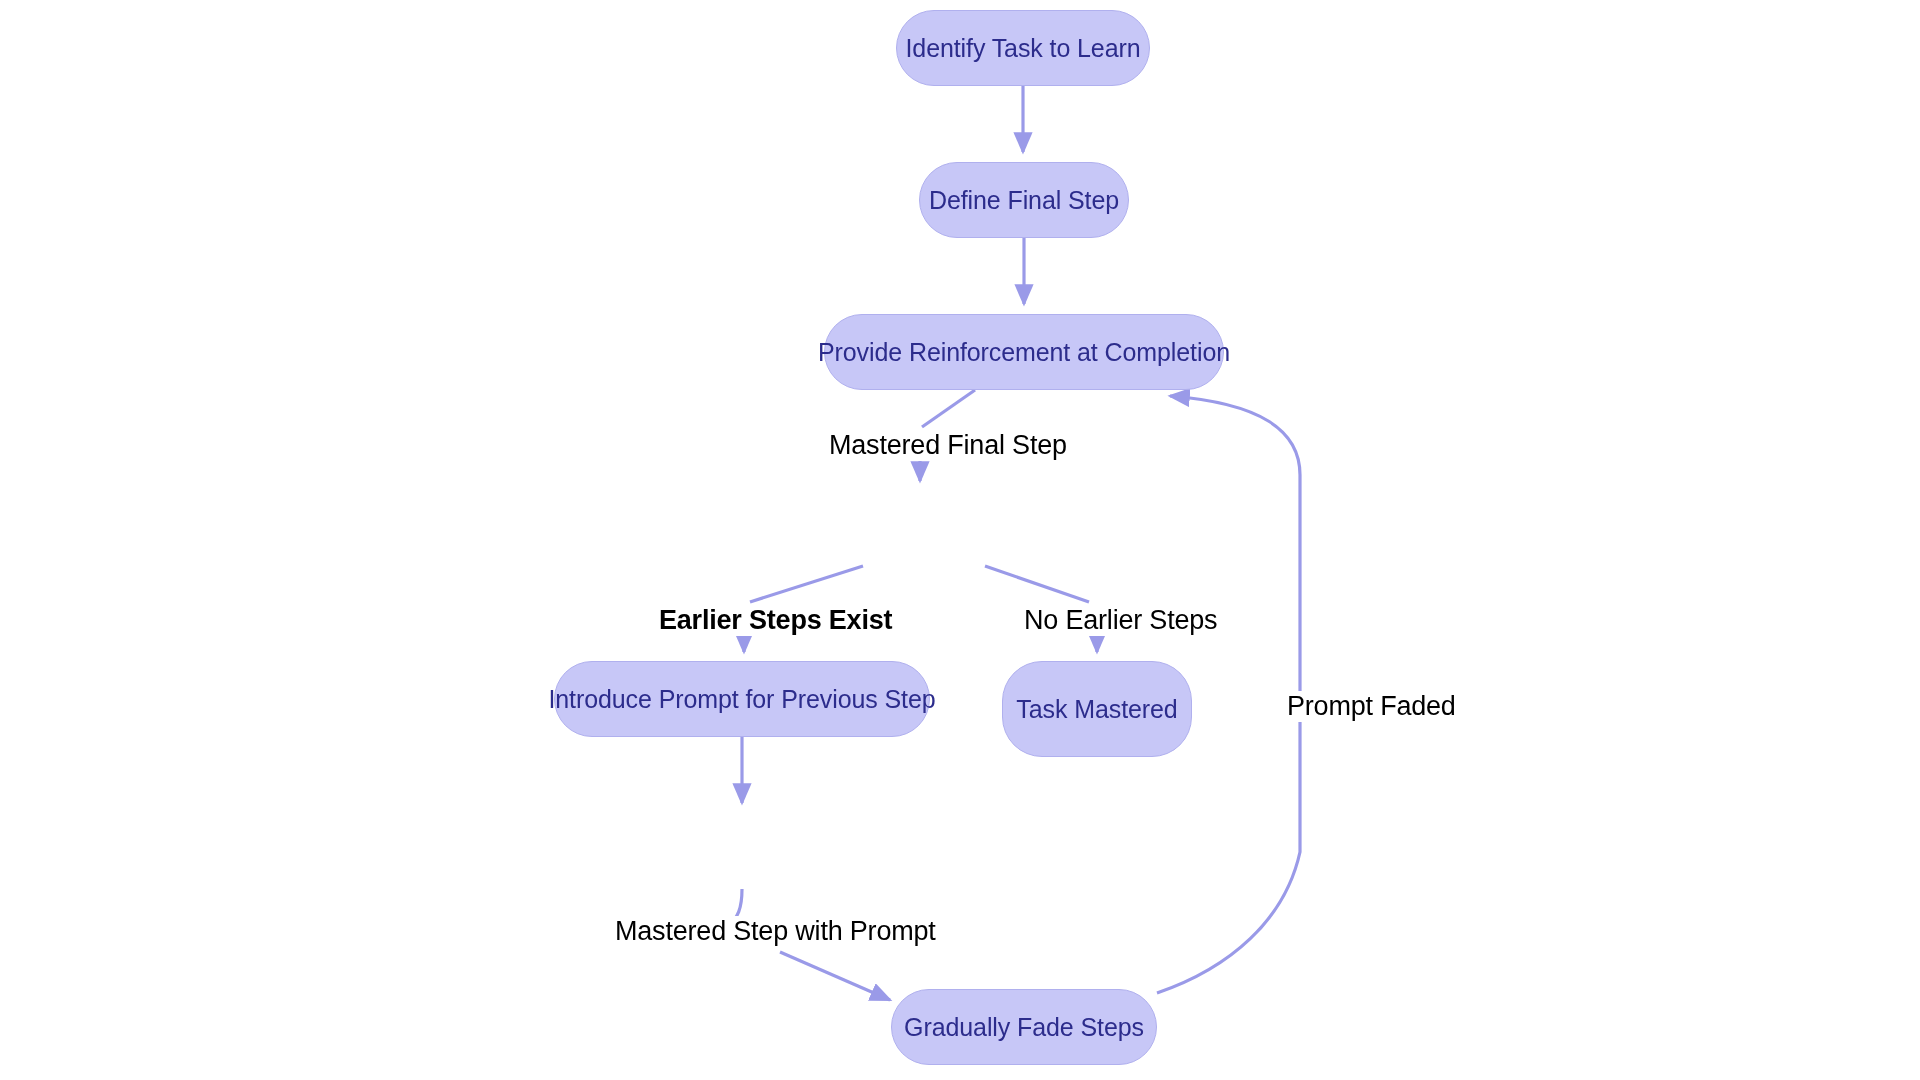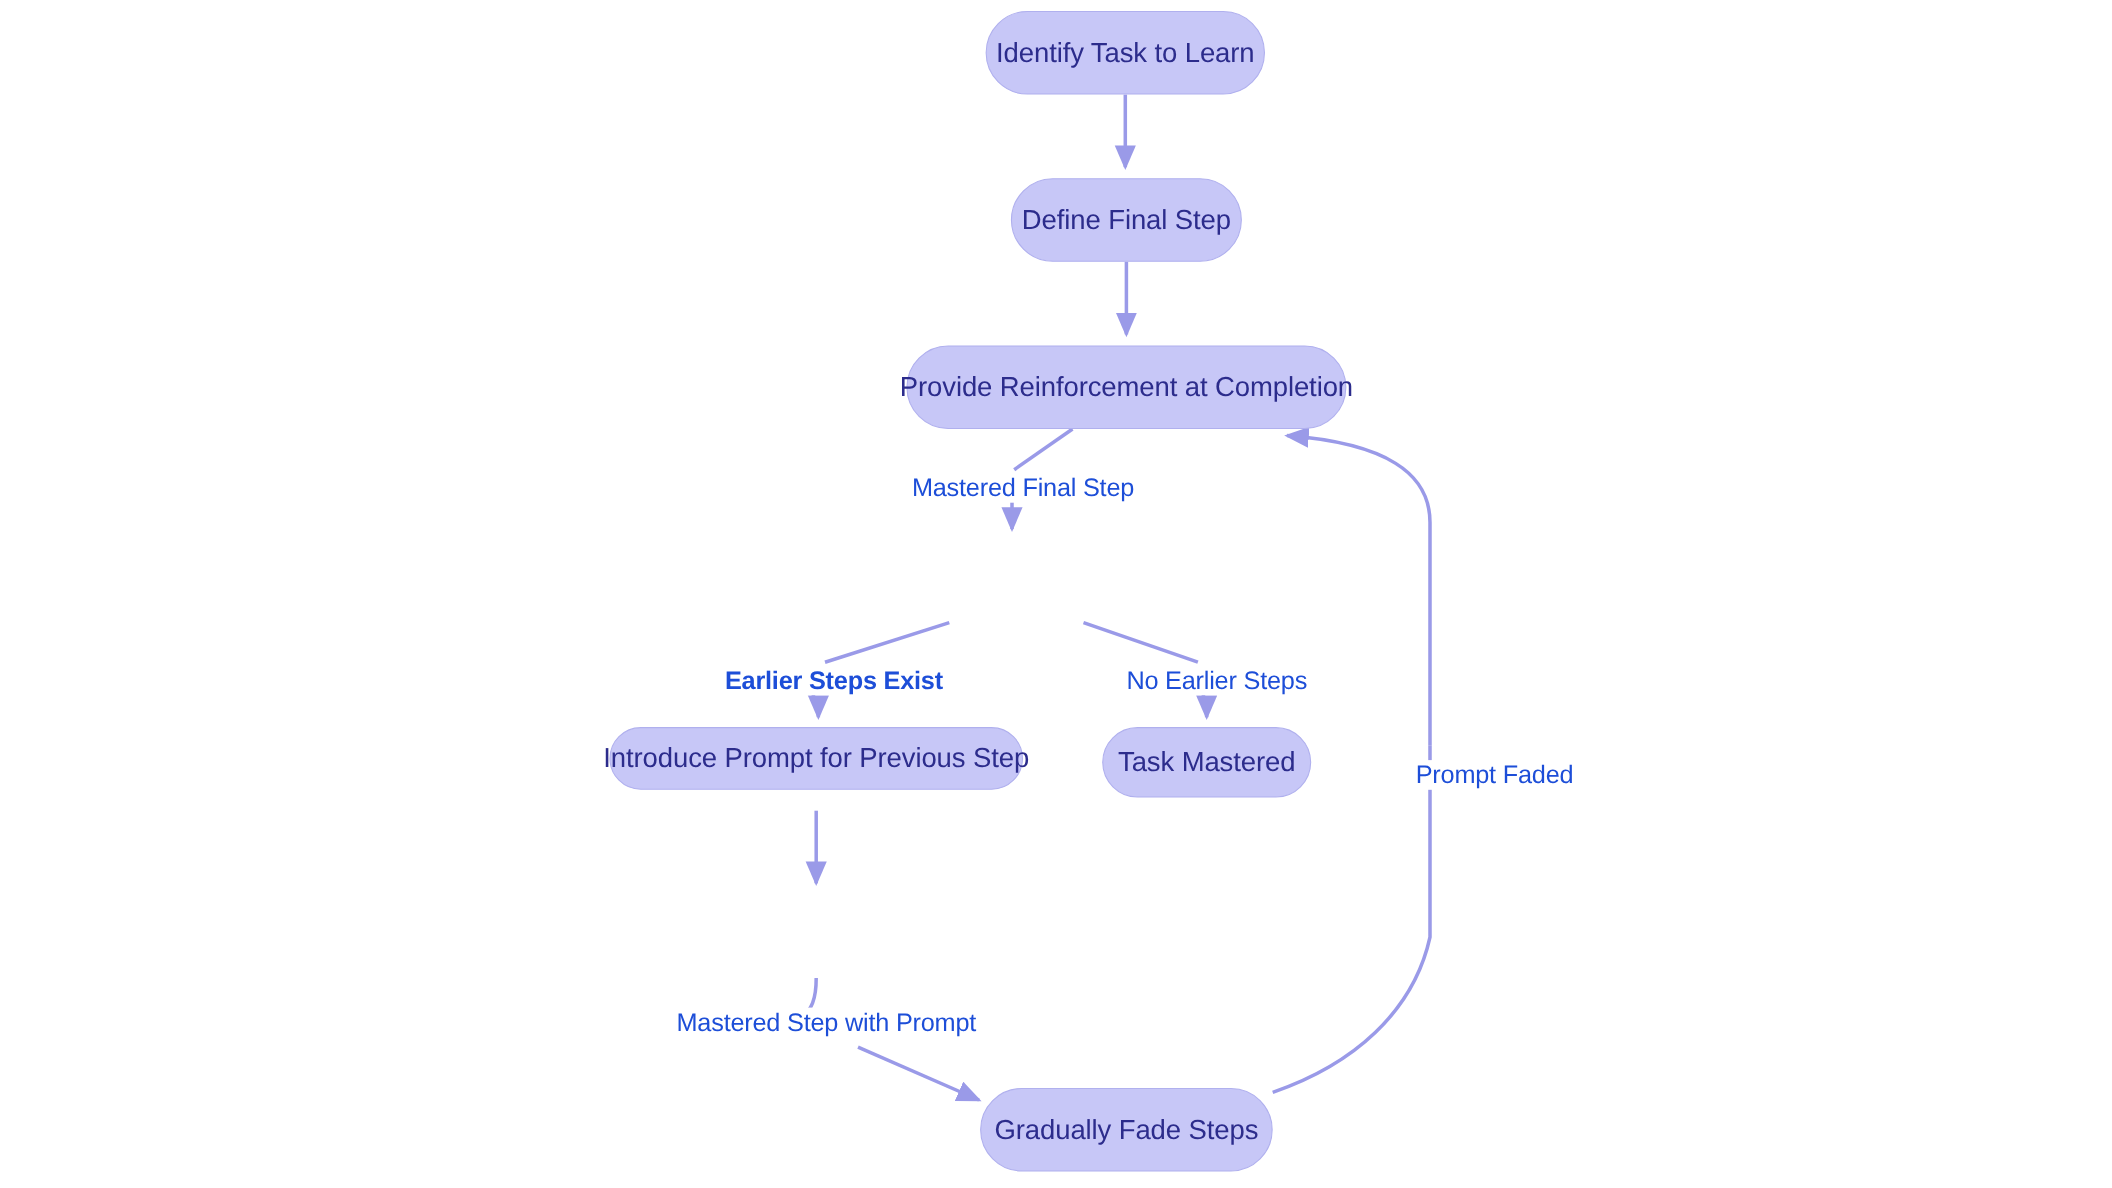--- a/index.html
+++ b/index.html
@@ -41,22 +41,22 @@
     font-size: 25px;
     letter-spacing: -0.1px;
     white-space: nowrap;
     z-index: 2;
   }
   .node-label {
     pointer-events: none;
   }
   .edge-label {
     position: absolute;
-    color: #1d4ed8;
-    font-size: 23px;
+    color: #000000;
+    font-size: 27px;
     letter-spacing: -0.2px;
     white-space: nowrap;
     background: #ffffff;
     padding: 0 2px;
     z-index: 3;
   }
 </style>
 </head>
 <body>
 
@@ -100,25 +100,25 @@
 
   <div class="node" style="left:919px; top:162px; width:210px; height:76px;">
     <span class="node-label">Define Final Step</span>
   </div>
 
   <div class="node" style="left:824px; top:314px; width:400px; height:76px;">
     <span class="node-label">Provide Reinforcement at Completion</span>
   </div>
 
 
-  <div class="node" style="left:554px; top:661px; width:376px; height:57px;justify-content:center;">
+  <div class="node" style="left:554px; top:661px; width:376px; height:76px;justify-content:center;">
     <span class="node-label">Introduce Prompt for Previous Step</span>
   </div>
 
-  <div class="node" style="left:1002px; top:661px; width:190px; height:64px;">
+  <div class="node" style="left:1002px; top:661px; width:190px; height:96px;">
     <span class="node-label">Task Mastered</span>
   </div>
 
 
   <div class="node" style="left:891px; top:989px; width:266px; height:76px;">
     <span class="node-label">Gradually Fade Steps</span>
   </div>
 
   <div class="edge-label" style="left:827px; top:430px;">Mastered Final Step</div>
 

